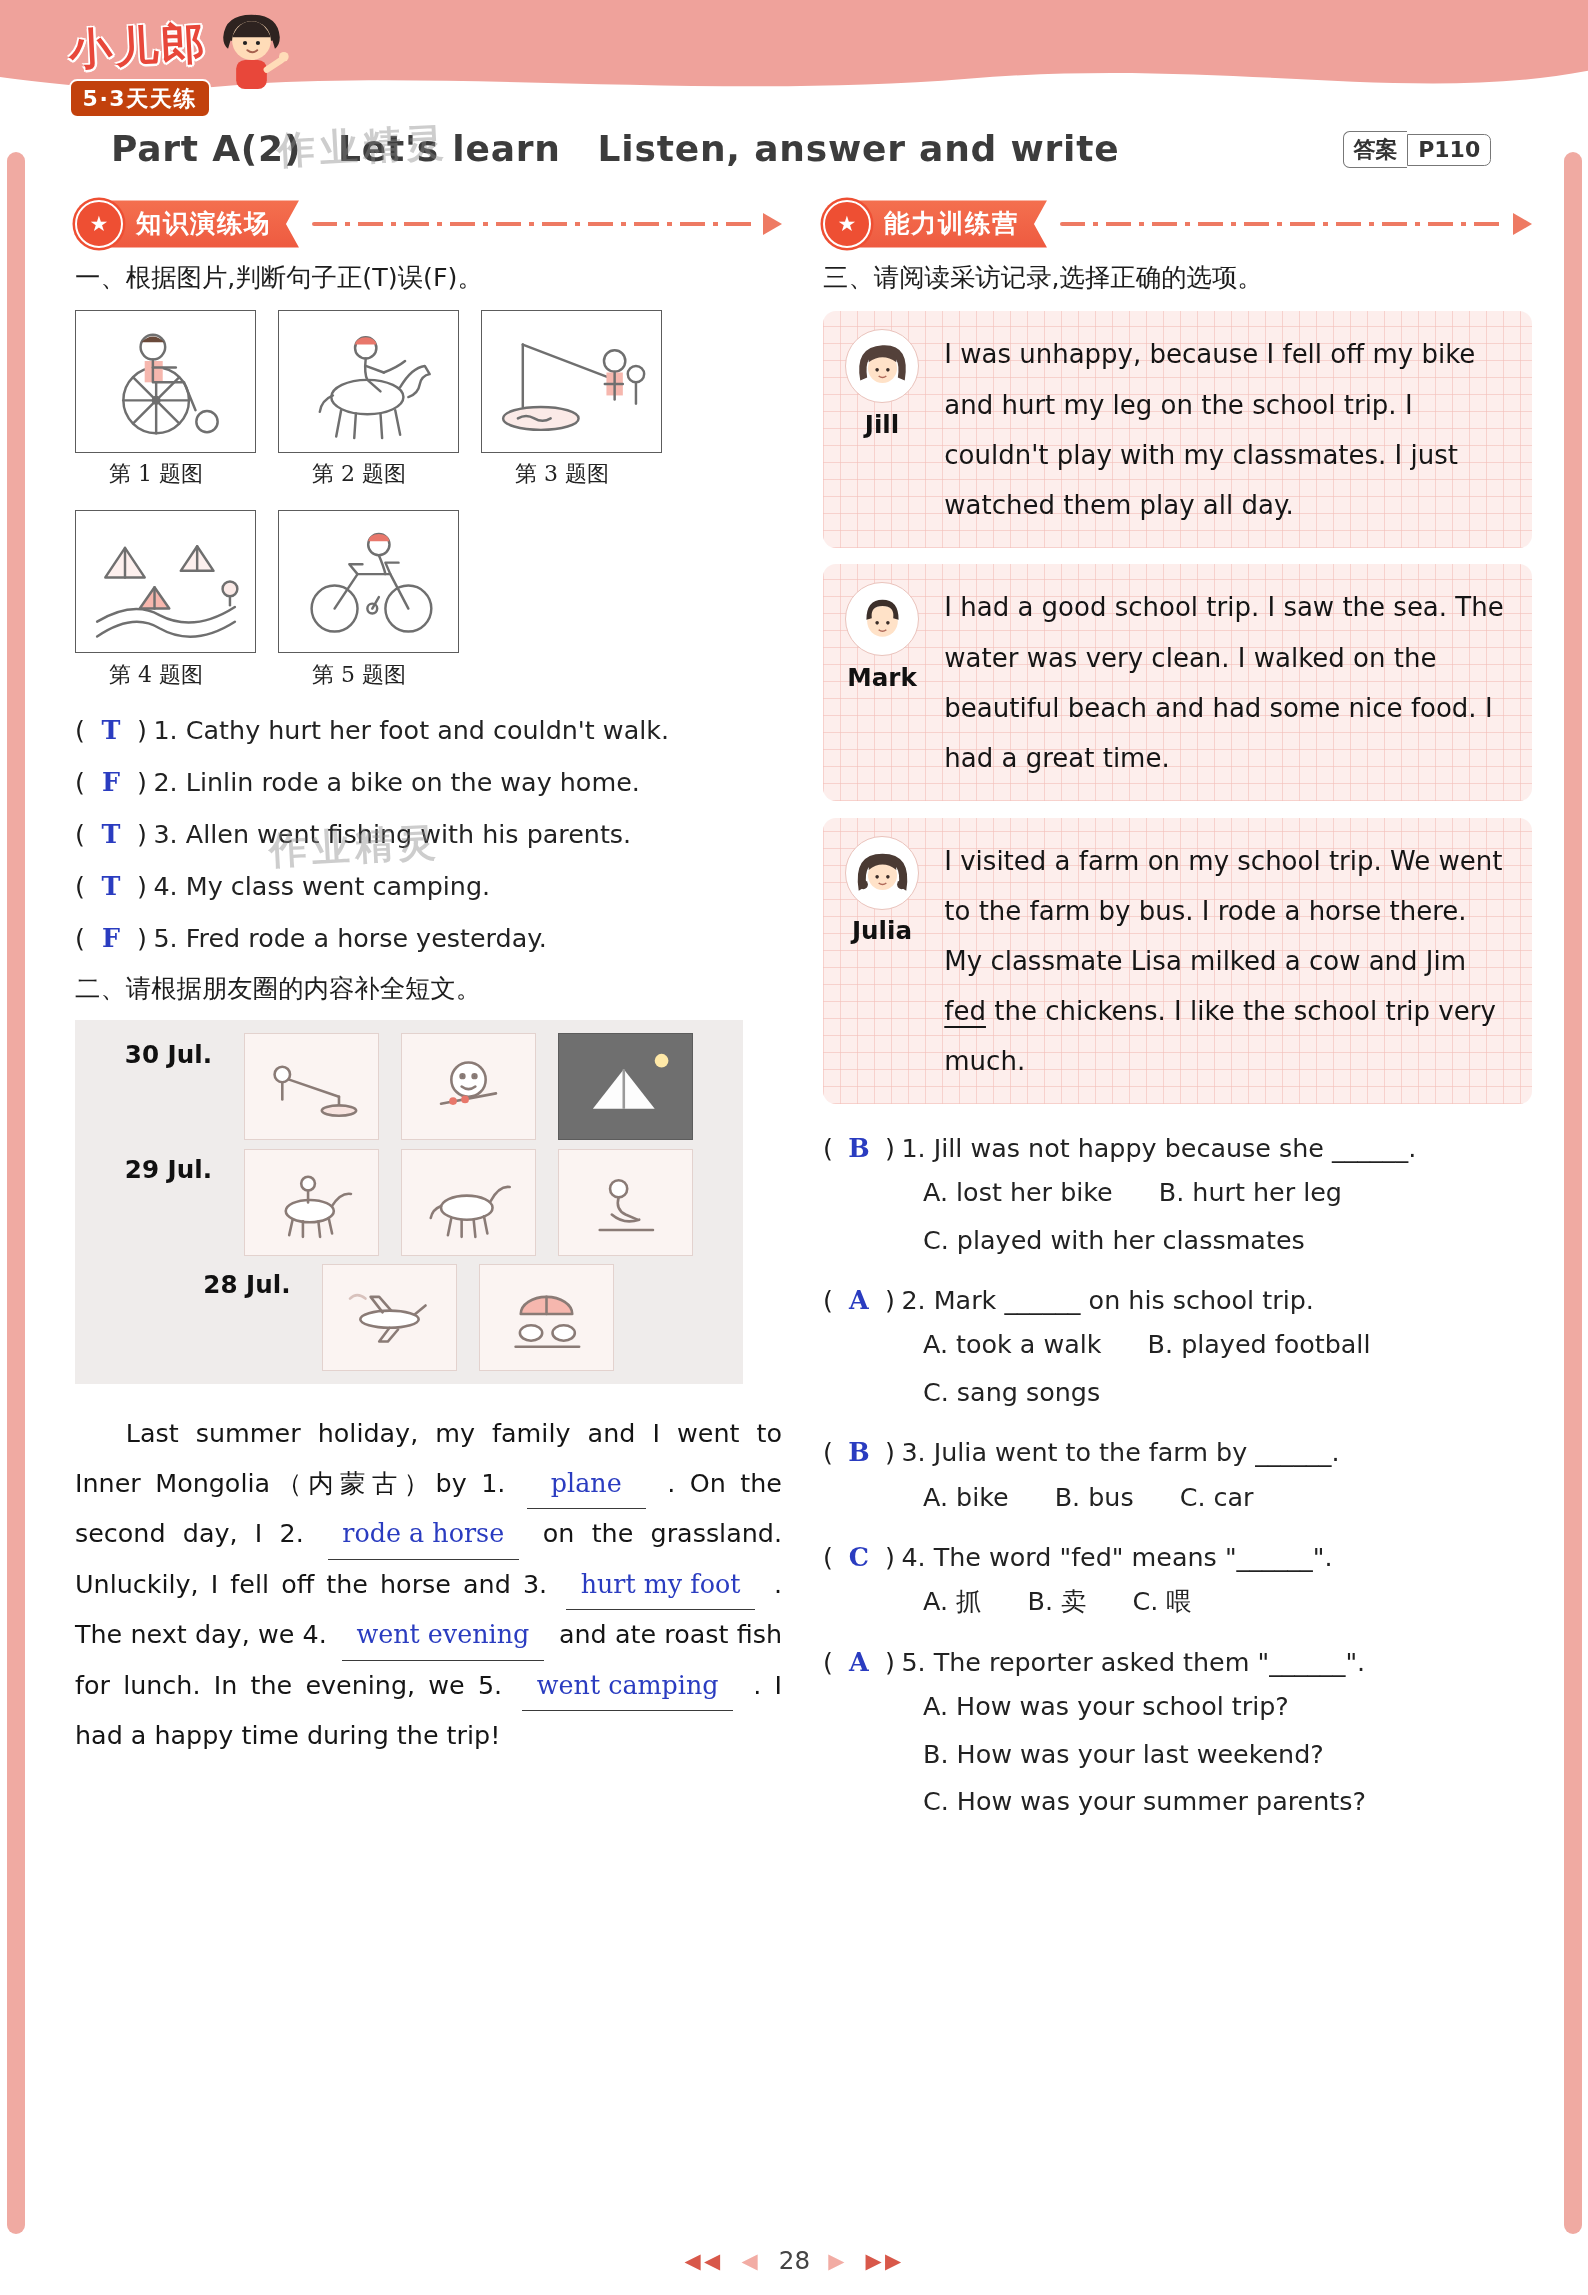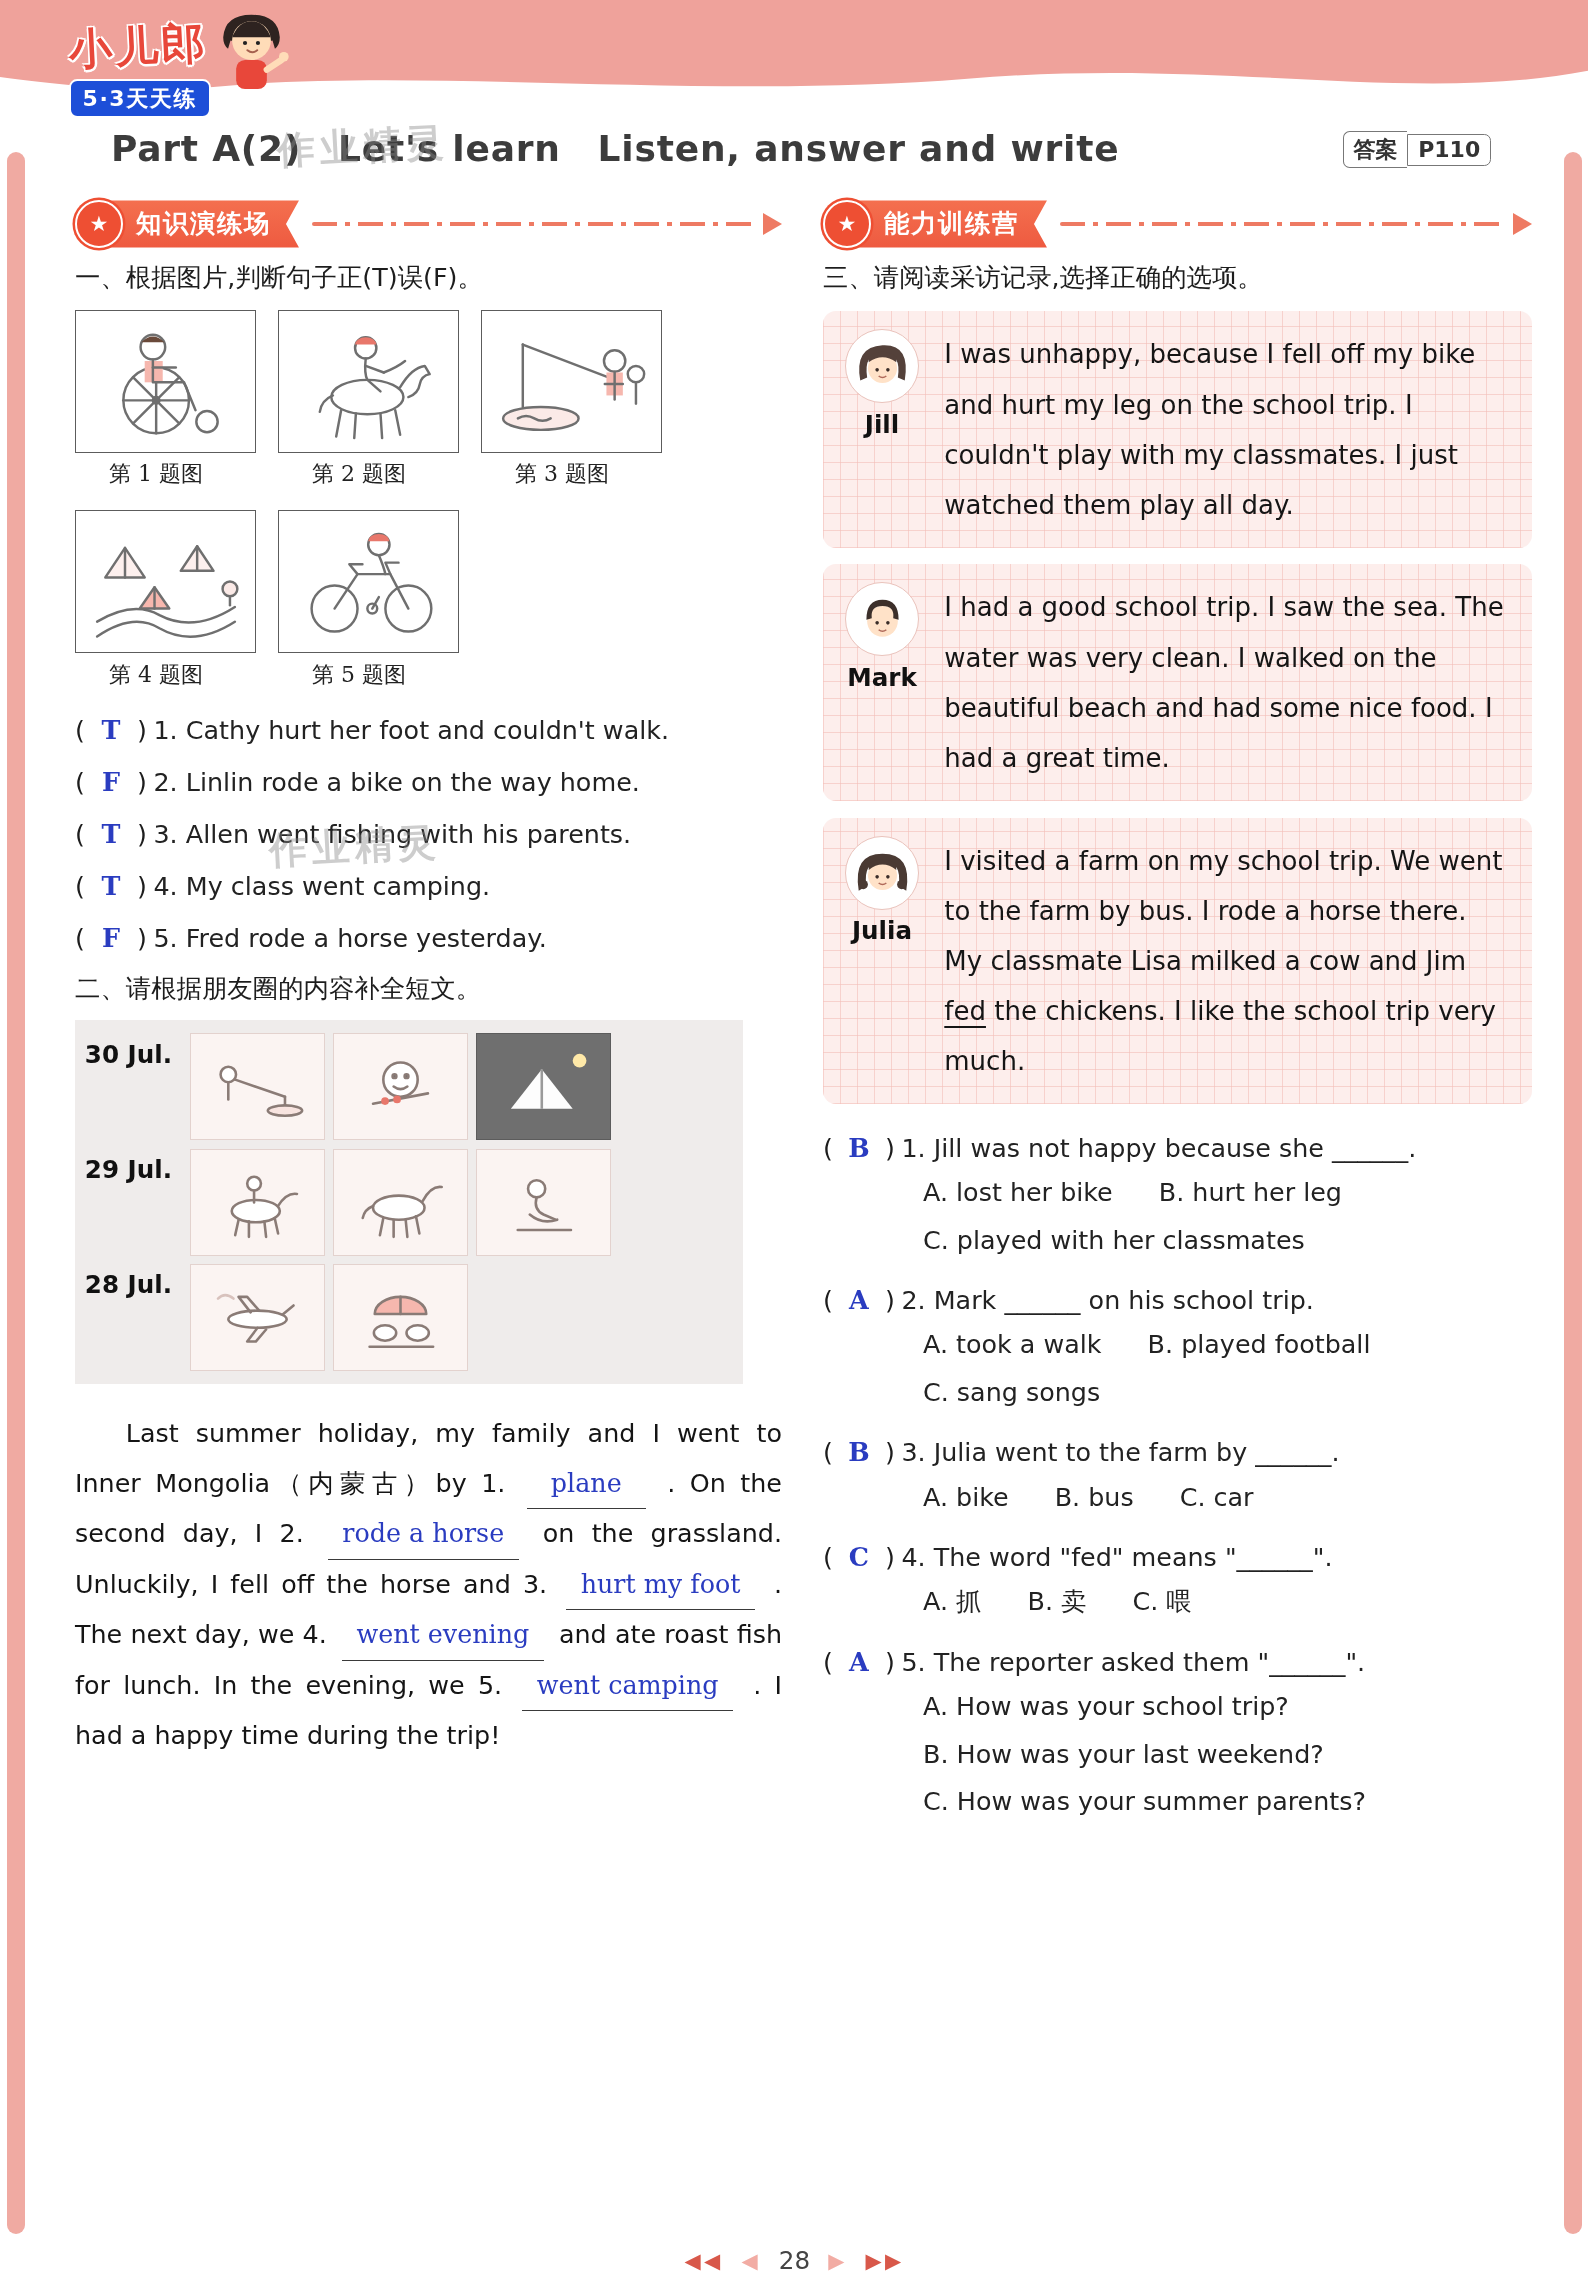--- a/index.html
+++ b/index.html
@@ -8,21 +8,21 @@
 
   
   .top-wave { position:absolute; top:0; left:0; width:1589px; height:123px; display:block; }
   .edge { position:absolute; width:18px; top:152px; bottom:61px; background:#f0aaa2; border-radius:9px; }
   .edge.left { left:6.6px; } .edge.right { right:6.6px; }
 
   
   .logo { position:absolute; left:69px; top:18px; z-index:3; }
   .logo-main { font-size:43px; font-weight:bold; color:#e8473a; letter-spacing:3.3px;
     text-shadow:1.6px 1.6px 0 #fff,-1.6px -1.6px 0 #fff,1.6px -1.6px 0 #fff,-1.6px 1.6px 0 #fff,0 2.5px 0 #fff,2.5px 0 0 #fff; transform:rotate(-3deg); display:inline-block; }
-  .logo-sub { margin-top:3.3px; display:inline-block; background:#1d4ed8; color:#fff; font-weight:bold; font-size:22px;
+  .logo-sub { margin-top:3.3px; display:inline-block; background:#c2410c; color:#fff; font-weight:bold; font-size:22px;
     padding:2.5px 11.5px; border-radius:8.2px; border:2.5px solid #fff; letter-spacing:1.6px; }
   .mascot { position:absolute; left:207px; top:4.9px; z-index:3; }
 
   
   .title-row { display:flex; align-items:center; justify-content:space-between; margin:125px 98px 0 111px; position:relative; z-index:2; }
   .page-title { font-size:36px; font-weight:800; color:#3c3c3c; letter-spacing:0.8px; }
   .answer-badge { display:flex; align-items:center; font-weight:bold; }
   .answer-label { border:1.6px solid #777; border-right:none; padding:2.5px 9.8px; font-size:22px; color:#333; border-radius:6.6px 0 0 6.6px; background:#fff; }
   .answer-page { border:1.6px solid #777; padding:2.5px 9.8px; font-size:22px; color:#333; border-radius:0 6.6px 6.6px 0; background:#fff; }
 
@@ -54,21 +54,21 @@
   
   .tf-list { margin-top:4.9px; }
   .tf-item { display:flex; align-items:flex-start; font-size:25.4px; line-height:1.5; margin-bottom:14px; }
   .tf-paren { color:#1d1d1d; }
   .tf-ans { display:inline-block; min-width:52px; text-align:center; color:#2a3cc0; font-family:"DejaVu Serif", serif; font-weight:600; }
   .tf-num { margin:0 8.2px 0 6.6px; white-space:nowrap; }
   .tf-body { flex:1; }
 
   
   .moments { margin:8.2px 0 23px 0; background:#efeceb; padding:13px 9.8px; width:648px; display:flex; flex-direction:column; gap:8.2px; }
-  .m-row { display:flex; gap:8px; align-items:flex-start; }
+  .m-row { display:flex; gap:22px; align-items:flex-start;justify-content:center; }
   .m-date { width:97px; font-size:24.6px; font-weight:bold; color:#111; padding-top:6.6px; flex-shrink:0; }
   .thumb { width:133px; height:105px; background:#fbf4f2; border:0.8px solid #e3d2ce; display:flex; align-items:center; justify-content:center; }
   .thumb-dark { background:#6f6f6f; border-color:#5c5c5c; }
 
   
   .passage { font-size:25.4px; line-height:1.95; text-align:justify; text-indent:2em; color:#151515; }
   .blank { color:#2a3cc0; font-family:"DejaVu Serif", serif; border-bottom:1.6px solid #3a3a3a; padding:0 14.8px; margin:0 6.6px; white-space:nowrap; text-indent:0; display:inline-block; min-width:90px; text-align:center; }
 
   
   .card { display:flex; gap:14.8px; border-radius:13px; padding:18px 19.7px 18px 11.5px; margin-top:16.4px;

